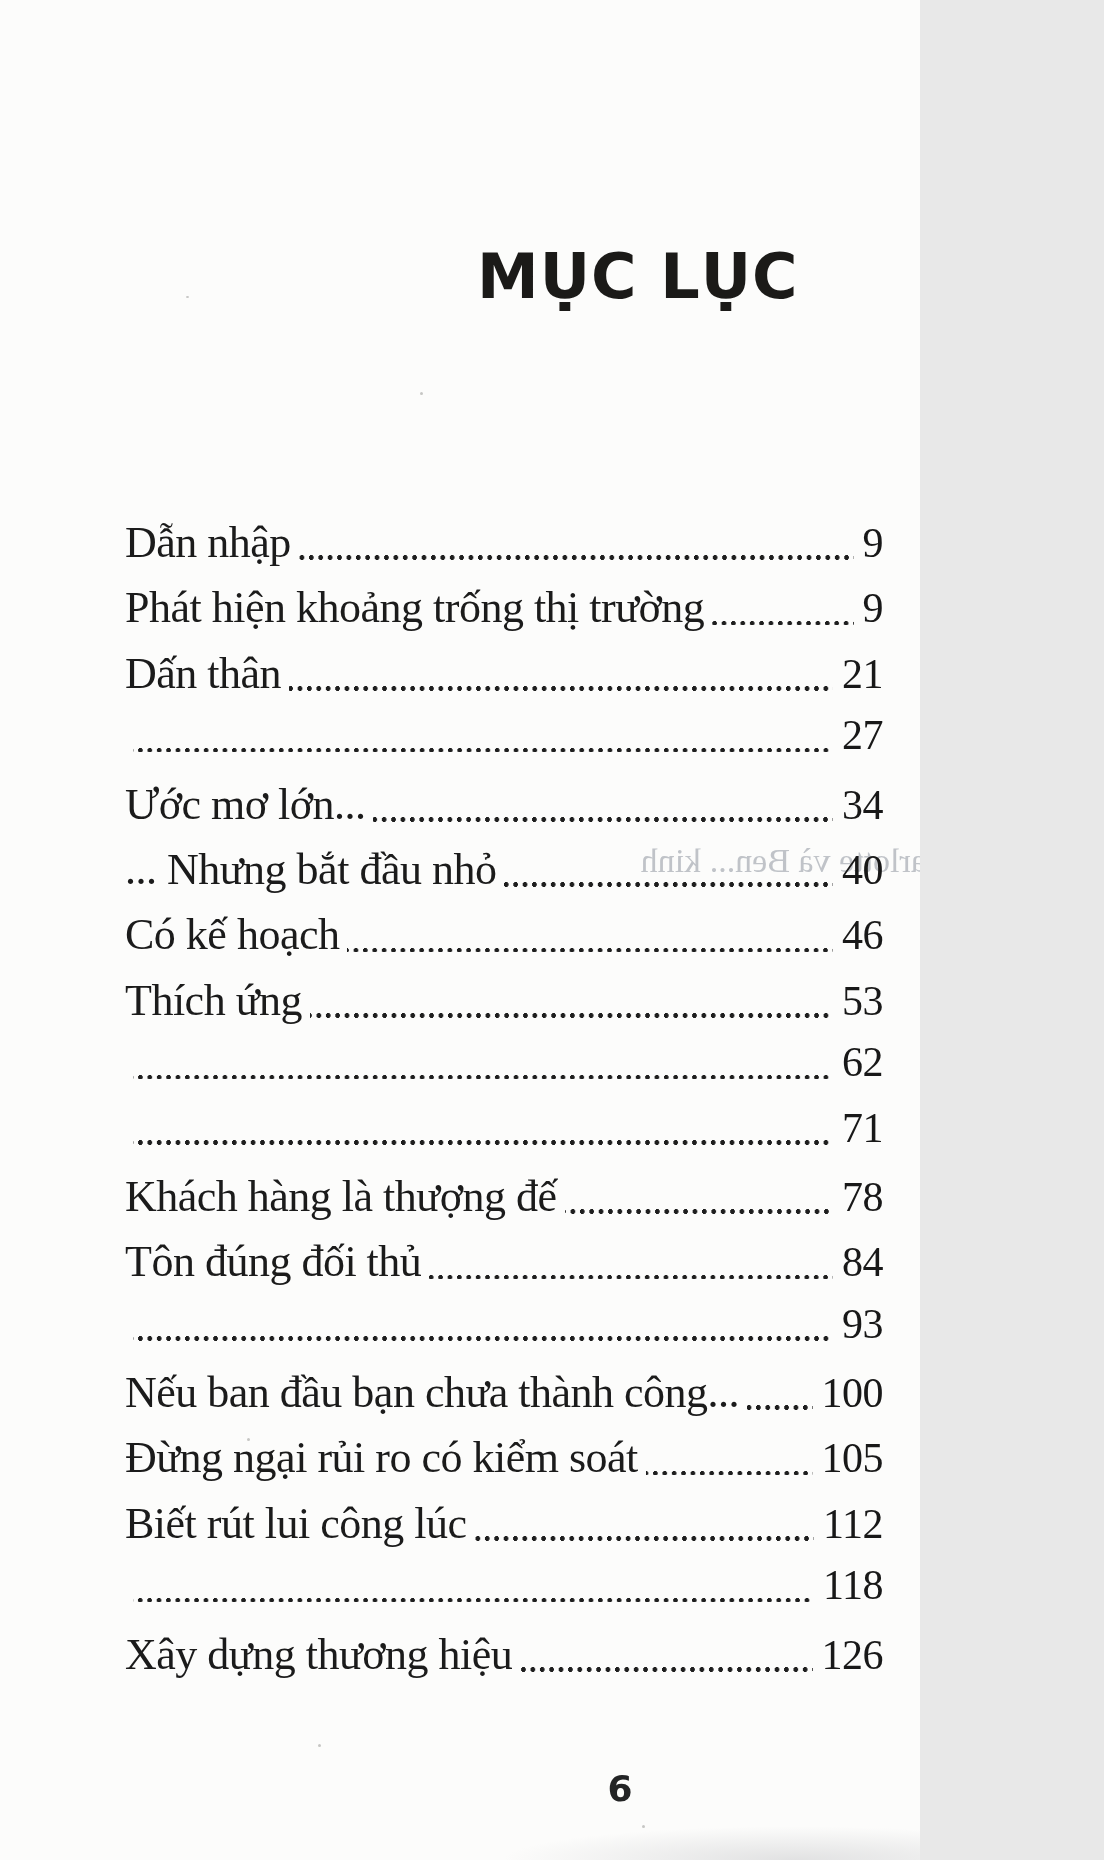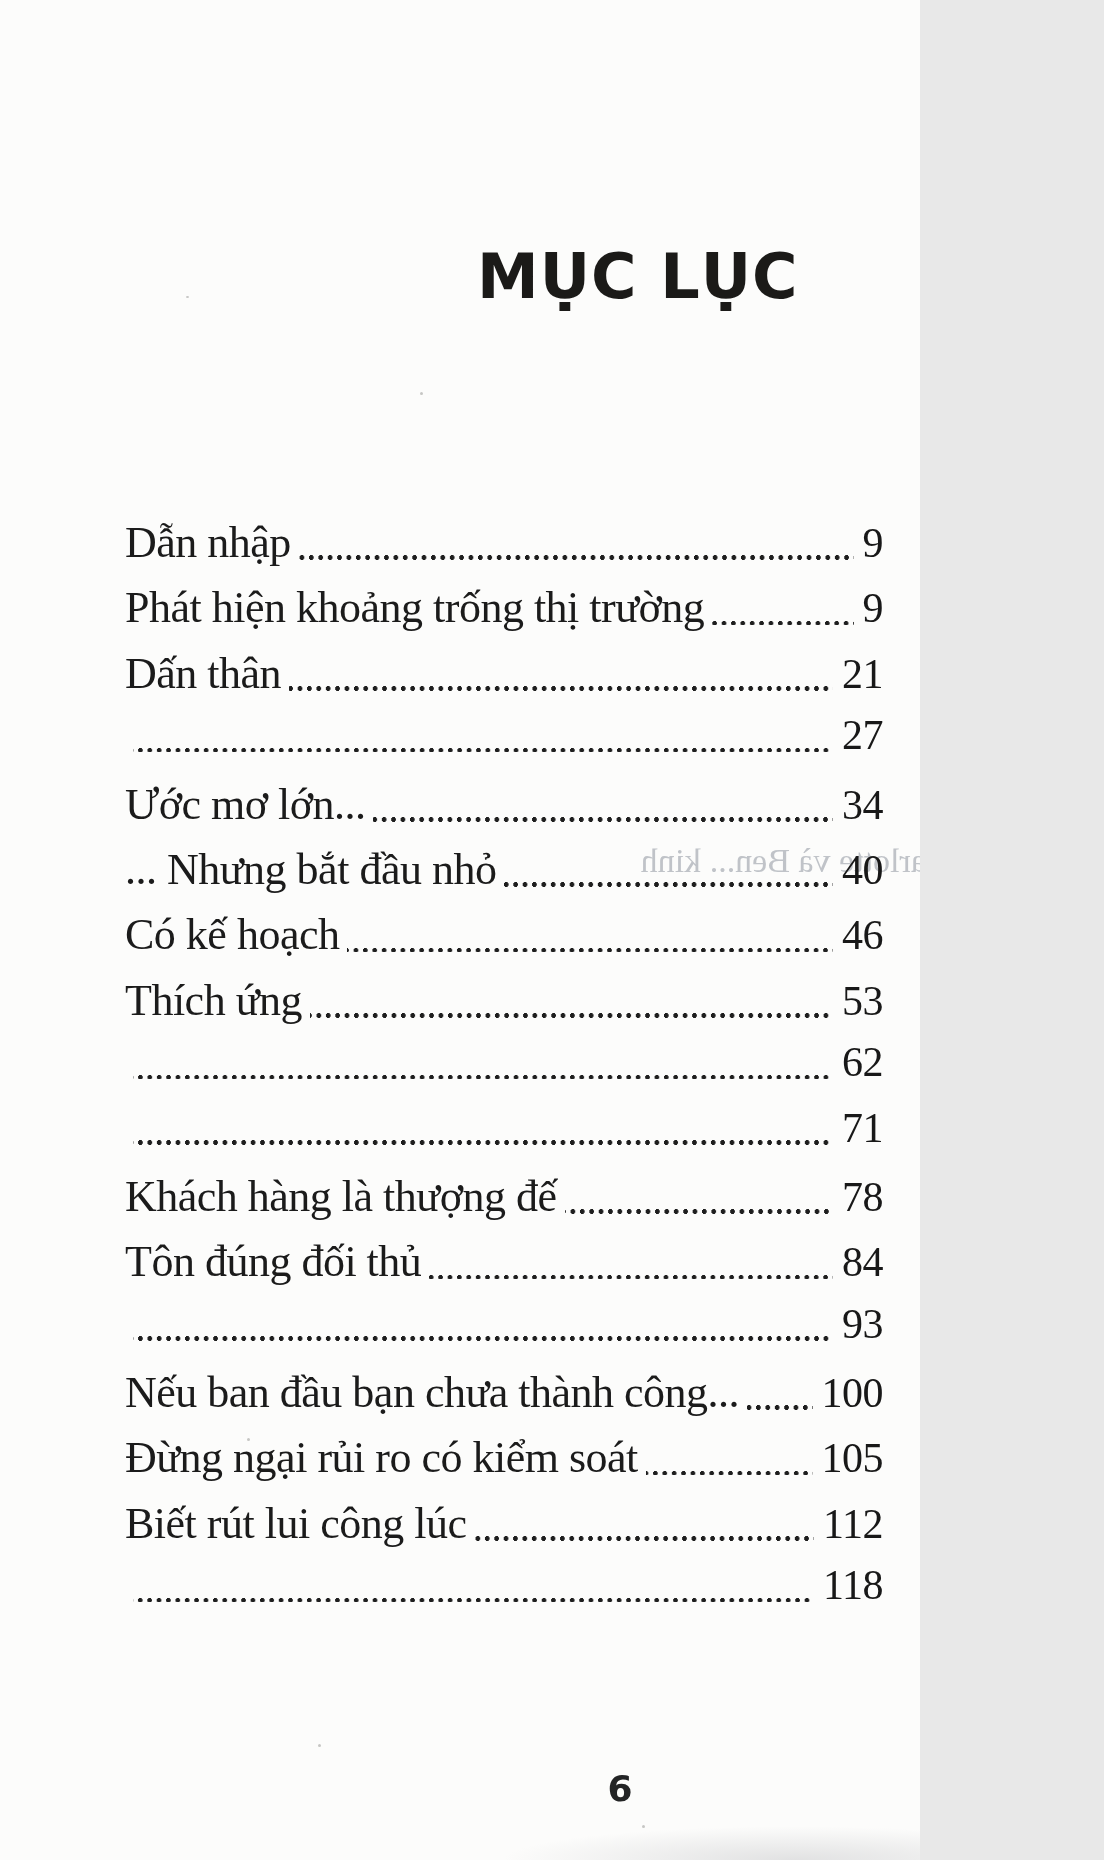--- a/index.html
+++ b/index.html
@@ -191,20 +191,25 @@
     <span class="toc-label">Biết rút lui công lúc</span>
     <span class="leader"></span>
     <span class="toc-page">112</span>
   </div>
 
   <div class="toc-row">
     <span class="leader"></span>
     <span class="toc-page">118</span>
   </div>
 
+  <div class="toc-row">
+    <span class="toc-label">Xây dựng thương hiệu</span>
+    <span class="leader"></span>
+    <span class="toc-page">126</span>
+  </div>
 </div>
 
   <div class="pageno">6</div>
 
   <span class="speck" style="left:420px; top:392px; width:3px; height:3px;"></span>
   <span class="speck" style="left:186px; top:296px; width:3px; height:2px;"></span>
   <span class="speck" style="left:247px; top:1438px; width:3px; height:3px;"></span>
   <span class="speck" style="left:318px; top:1744px; width:3px; height:3px;"></span>
   <span class="speck" style="left:642px; top:1825px; width:3px; height:3px;"></span>
   <div class="smudge"></div>

